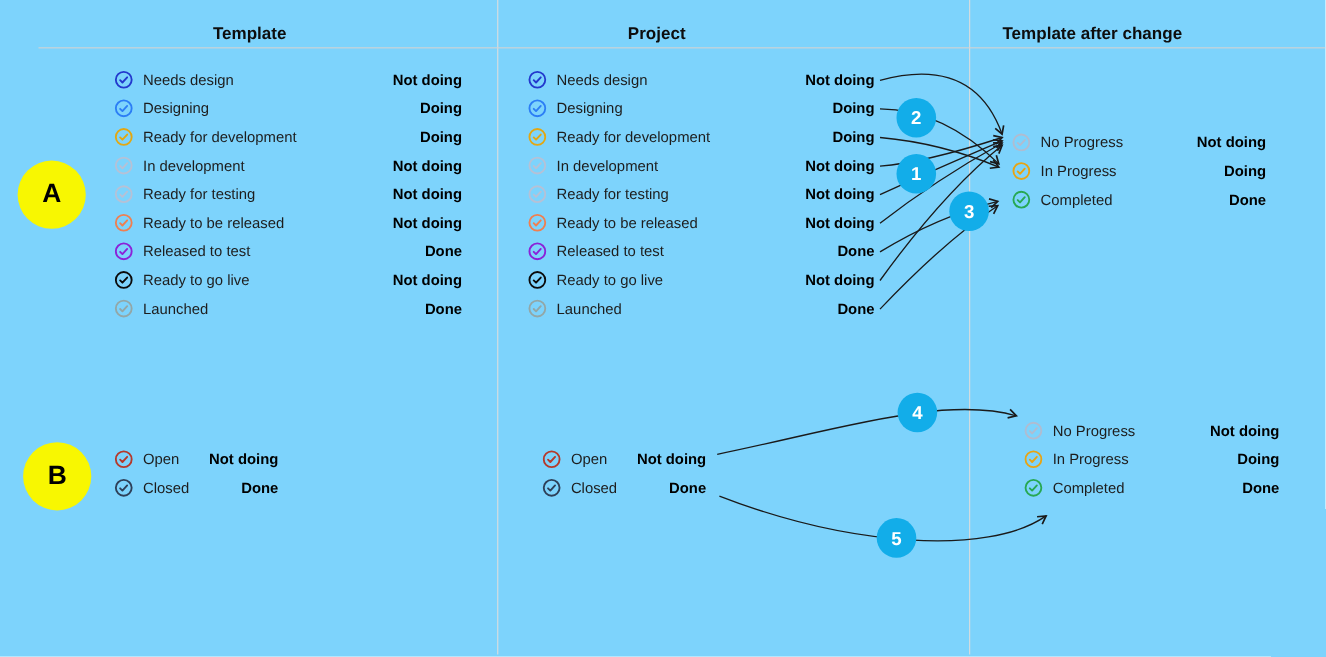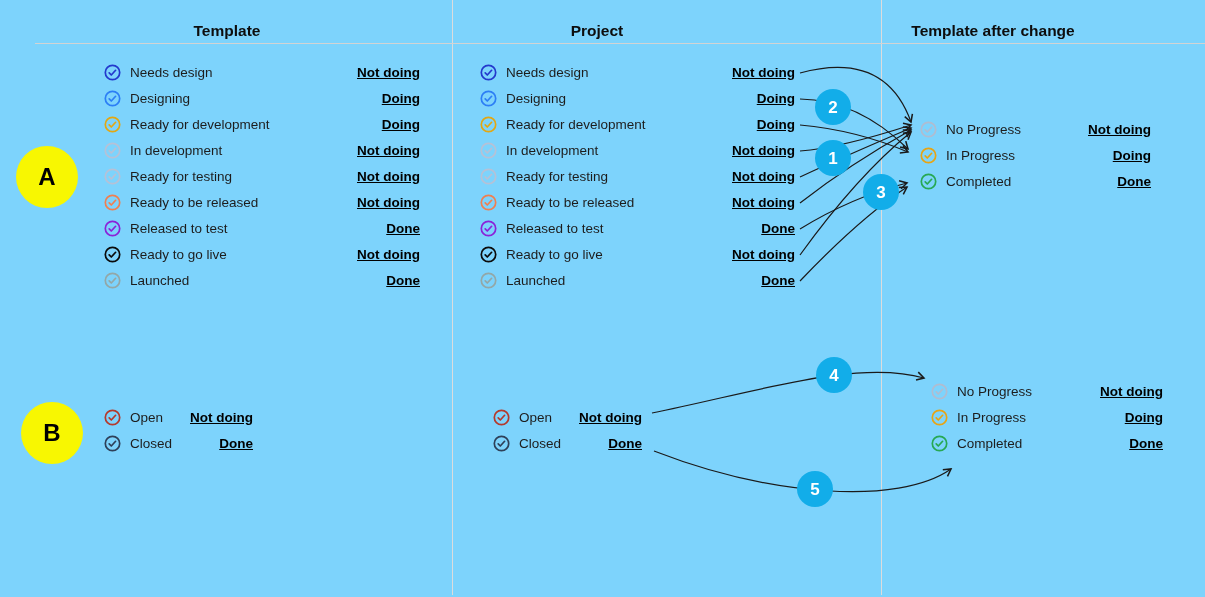--- a/index.html
+++ b/index.html
@@ -15,21 +15,21 @@
   .vline{position:absolute;top:0;width:1px;height:595px;background:#dcdcdc;}
   .marker{
     position:absolute;width:62px;height:62px;border-radius:50%;
     display:flex;align-items:center;justify-content:center;
     font-weight:700;font-size:24px;color:#000;
   }
   .status-list{position:absolute;}
   .srow{display:flex;align-items:center;height:26px;}
   .srow .ic{display:flex;width:17px;height:17px;flex:none;}
   .srow .lab{font-size:13.5px;color:#1d1d1d;margin-left:9px;white-space:nowrap;}
-  .srow .val{margin-left:auto;font-size:13.5px;font-weight:700;color:#000;white-space:nowrap;text-decoration:underline;}
+  .srow .val{margin-left:auto;font-size:13.5px;font-weight:700;color:#000;white-space:nowrap;}
   svg#arrows{position:absolute;left:0;top:0;pointer-events:none;}
   .badge-num{
     font-family:"Liberation Sans",sans-serif;font-weight:700;font-size:17px;fill:#fff;
   }
 </style>
 </head>
 <body>
 
 <div id="canvas">
 

